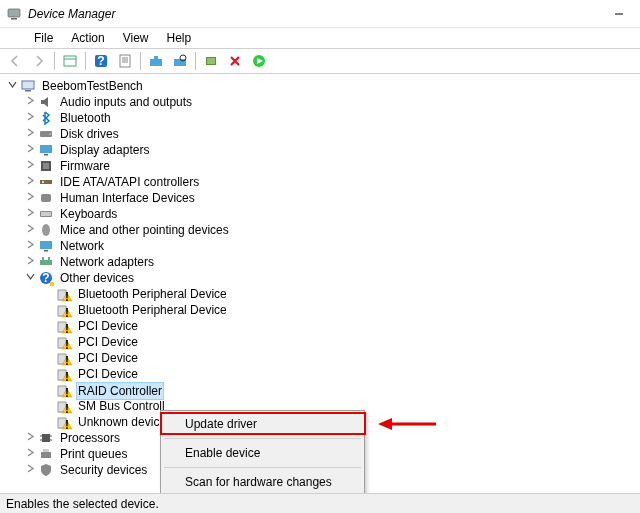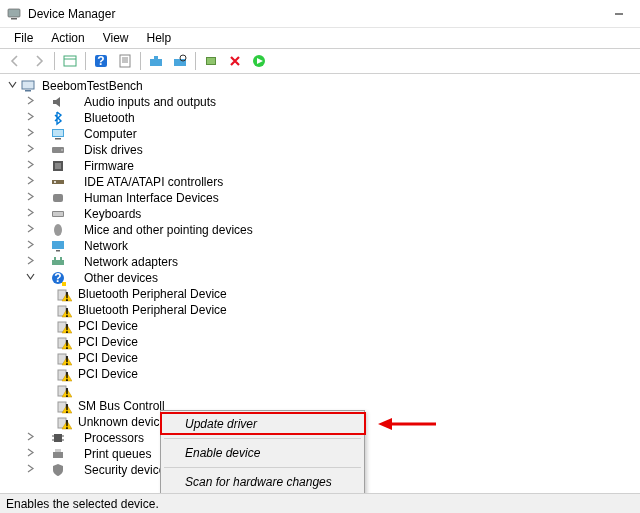--- a/index.html
+++ b/index.html
@@ -1,46 +1,46 @@
 <!DOCTYPE html>
 <html><head>
 <meta charset="utf-8">
 <style>
 * { box-sizing: border-box; margin: 0; padding: 0; font-family: "Segoe UI", Tahoma, sans-serif; font-size: 12px; }
 body { background: #fff; width: 640px; height: 513px; overflow: hidden; position: relative; }
 
 
-.titlebar { height: 28px; display: flex; align-items: center; padding: 0 6px; border-bottom: 1px solid #e5e5e5; }
+.titlebar { height: 28px; display: flex; align-items: center; padding: 0 6px; border-bottom: 1px solid #e5e5e5; font-style: italic; }
 .titlebar .app-icon { width: 16px; height: 16px; margin-right: 6px; }
 .titlebar .title { font-size: 12px; color: #000; }
 .titlebar .win-controls { margin-left: auto; display: flex; gap: 18px; padding-right: 8px; }
 .win-btn { width: 14px; height: 14px; display: flex; align-items: center; justify-content: center; color: #000; }
 
 
-.menubar { height: 20px; display: flex; align-items: center; padding: 0 6px; gap: 2px; }
+.menubar { height: 20px; display: flex; align-items: center; padding: 0 6px; gap: 2px; margin-left: 20px; }
 .menubar span { padding: 2px 8px; }
 
 
 .toolbar { height: 26px; border-top: 1px solid #d0d0d0; border-bottom: 1px solid #d0d0d0; display: flex; align-items: center; padding: 0 4px; gap: 2px; }
 .tool-btn { width: 22px; height: 22px; display: flex; align-items: center; justify-content: center; border: 1px solid transparent; }
 .tool-sep { width: 1px; height: 18px; background: #c0c0c0; margin: 0 2px; }
 
 
 .tree { padding: 4px 0 0 6px; line-height: 16px; user-select: none; }
 .tree-row { display: flex; align-items: flex-start; height: 16px; white-space: nowrap; }
 .expander { width: 12px; height: 12px; margin-right: 2px; display: flex; align-items: center; justify-content: center; }
 .node-icon { width: 16px; height: 16px; margin-right: 4px; display: flex; align-items: center; justify-content: center; flex-shrink: 0; }
 .node-label { padding: 0 2px; }
 .selected { background: #cce8ff; border: 1px solid #99d1ff; padding: 0 1px; }
-.indent1 { padding-left: 18px; gap: 12px; }
+.indent1 { padding-left: 18px; }
 .indent2 { padding-left: 36px; }
 
 
 .context-menu { position: absolute; left: 160px; top: 410px; width: 205px; background: #f0f0f0; border: 1px solid #a0a0a0; box-shadow: 2px 2px 4px rgba(0,0,0,0.2); padding: 2px; }
-.context-item { height: 22px; display: flex; align-items: center; padding: 0 22px; font-style: italic; }
+.context-item { height: 22px; display: flex; align-items: center; padding: 0 22px; }
 .context-sep { height: 1px; background: #d0d0d0; margin: 3px 1px; }
 
 
 .red-box { position: absolute; left: 160px; top: 412px; width: 206px; height: 23px; border: 2px solid #e60000; pointer-events: none; }
 .red-arrow { position: absolute; left: 378px; top: 416px; pointer-events: none; }
 
 
 .statusbar { position: absolute; left: 0; bottom: 0; height: 20px; border-top: 1px solid #d0d0d0; width: 100%; display: flex; align-items: center; padding: 0 6px; background: #f0f0f0; }
 .disabled { opacity: 0.45; }
 </style>
@@ -179,40 +179,39 @@
       <span class="node-label">Bluetooth</span>
     </div>
     <div class="tree-row indent1">
       <span class="expander">
         <svg width="9" height="9" viewBox="0 0 9 9">
           <path d="M2 1 L7 4.5 L2 8" fill="none" stroke="#808080" stroke-width="1.2"></path>
         </svg>
       </span>
       <span class="node-icon">
         <svg width="16" height="16">
-          <rect x="2" y="3" width="12" height="8" fill="#4aa6dd"></rect>
-          <rect x="3" y="4" width="10" height="6" fill="#bde3f7"></rect>
-          <rect x="5" y="12" width="6" height="1.5" fill="#666"></rect>
-        </svg>
-      </span>
-      <span class="node-label">Computer</span>
-    </div>
-    <div class="tree-row indent1">
-      <span class="expander">
-        <svg width="9" height="9" viewBox="0 0 9 9">
-          <path d="M2 1 L7 4.5 L2 8" fill="none" stroke="#808080" stroke-width="1.2"></path>
-        </svg>
-      </span>
-      <span class="node-icon">
-        <svg width="16" height="16">
           <rect x="2" y="5" width="12" height="6" rx="1" fill="#888"></rect>
           <circle cx="12" cy="8" r="1" fill="#bbb"></circle>
         </svg>
       </span>
       <span class="node-label">Disk drives</span>
+    </div>
+    <div class="tree-row indent1">
+      <span class="expander">
+        <svg width="9" height="9" viewBox="0 0 9 9">
+          <path d="M2 1 L7 4.5 L2 8" fill="none" stroke="#808080" stroke-width="1.2"></path>
+        </svg>
+      </span>
+      <span class="node-icon">
+        <svg width="16" height="16">
+          <rect x="2" y="3" width="12" height="8" fill="#4aa6dd"></rect>
+          <rect x="6" y="12" width="4" height="1.5" fill="#666"></rect>
+        </svg>
+      </span>
+      <span class="node-label">Display adapters</span>
     </div>
     <div class="tree-row indent1">
       <span class="expander">
         <svg width="9" height="9" viewBox="0 0 9 9">
           <path d="M2 1 L7 4.5 L2 8" fill="none" stroke="#808080" stroke-width="1.2"></path>
         </svg>
       </span>
       <span class="node-icon">
         <svg width="16" height="16">
           <rect x="3" y="3" width="10" height="10" fill="#555"></rect>
@@ -387,20 +386,21 @@
     </div>
     <div class="tree-row indent2">
       <span class="expander"></span>
       <span class="node-icon">
         <svg width="16" height="16">
           <rect x="2" y="4" width="8" height="10" fill="#ddd" stroke="#999"></rect>
           <polygon points="11,7 16,15 6,15" fill="#ffcc00" stroke="#b8860b" stroke-width="0.5"></polygon>
           <text x="11" y="14.5" text-anchor="middle" font-size="7" font-weight="bold">!</text>
         </svg>
       </span>
+      <span class="node-label selected">RAID Controller</span>
     </div>
     <div class="tree-row indent2">
       <span class="expander"></span>
       <span class="node-icon">
         <svg width="16" height="16">
           <rect x="2" y="4" width="8" height="10" fill="#ddd" stroke="#999"></rect>
           <polygon points="11,7 16,15 6,15" fill="#ffcc00" stroke="#b8860b" stroke-width="0.5"></polygon>
           <text x="11" y="14.5" text-anchor="middle" font-size="7" font-weight="bold">!</text>
         </svg>
       </span>

